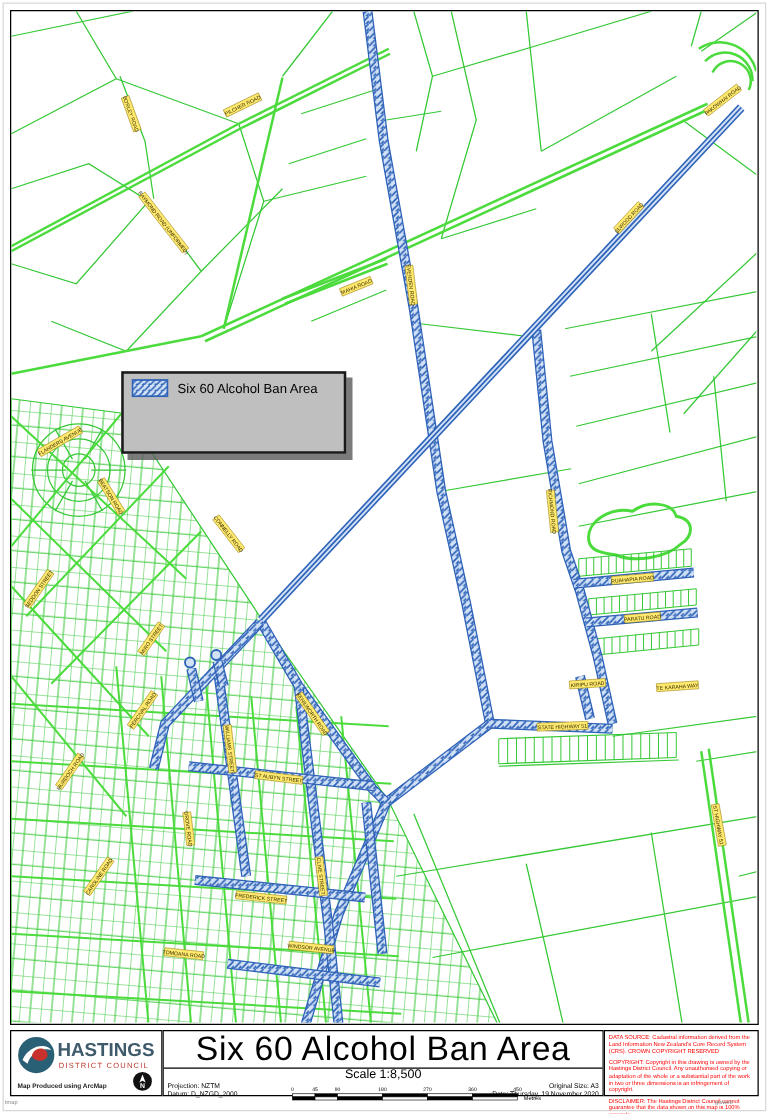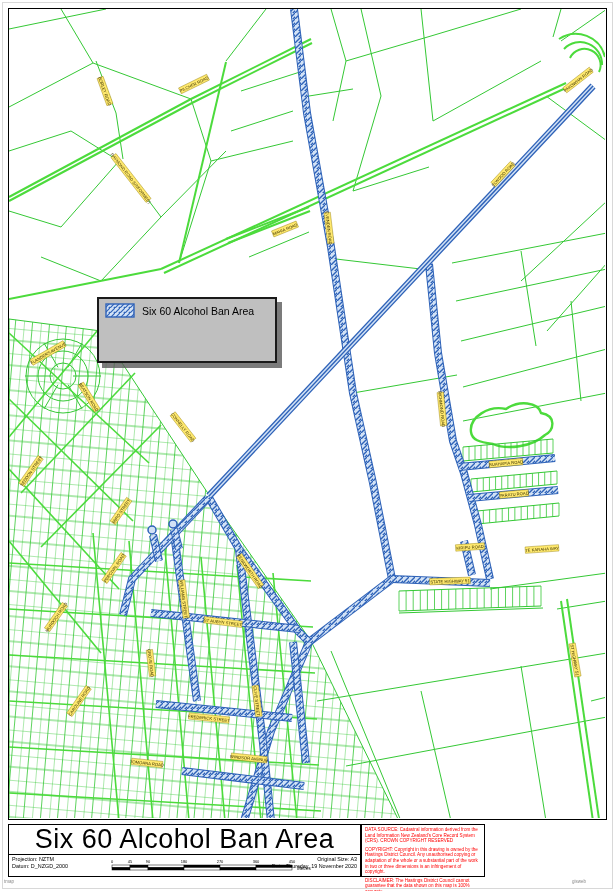--- a/index.html
+++ b/index.html
@@ -387,23 +387,39 @@
       <div class="row">
         <svg width="30" height="15">
           <rect x="1" y="1" width="28" height="13" id="swrect" fill="url(#legHatch)" stroke="#2e62b8" stroke-width="1.4"></rect>
         </svg>
         <span class="lbl">Six 60 Alcohol Ban Area</span>
       </div>
     </div>
   </div>
 
   <div id="footer">
+    <div class="fcell" id="f-logo">
+      <svg id="logo-area" width="114" height="34">
+        <circle cx="16" cy="16" r="14.5" fill="#2a6076"></circle>
+        <path d="M5,20 C10,8 24,6 28,12 C22,10 12,13 9,23 Z" fill="#ffffff"></path>
+        <path d="M13,15 C16,9 24,10 25,15 C26,19 20,22 16,20 C13,19 12,17 13,15 Z" fill="#c8322d"></path>
+        <text x="33" y="17" font-size="15" font-weight="bold" fill="#3e5a6b" font-family="Liberation Sans, sans-serif" id="logoName">HASTINGS</text>
+        <text x="34" y="26" font-size="6" letter-spacing="1" fill="#c0392b" font-family="Liberation Sans, sans-serif" id="logoSub">DISTRICT COUNCIL</text>
+      </svg>
+      <div id="produced">Map Produced using ArcMap</div>
+      <svg id="northwrap" width="16" height="16">
+        <circle cx="8" cy="8" r="7.5" fill="#111"></circle>
+        <path d="M8,2.5 L10.5,9 L8,7.5 L5.5,9 Z" fill="#fff"></path>
+        <text x="8" y="13.5" font-size="5.5" fill="#fff" text-anchor="middle" font-weight="bold" id="northN">N</text>
+      </svg>
+    </div>
 
     <div class="fcell" id="f-mid">
       <div id="f-title">Six 60 Alcohol Ban Area</div>
+      <div id="f-scaleline">Scale 1:8,500</div>
       <div id="f-bottomrow">
         <div id="f-proj">
           <div>Projection: NZTM</div>
           <div>Datum: D_NZGD_2000</div>
         </div>
         <div id="f-sbar">
           <svg id="sbar-svg" width="215" height="18">
               <text x="8" y="5.5" font-size="4" text-anchor="middle" fill="#000" font-family="Liberation Sans, sans-serif">0</text>
               <rect x="8" y="8" width="18" height="2.5" fill="#fff" stroke="#000" stroke-width="0.5"></rect>
               <rect x="8" y="10.5" width="18" height="2.5" fill="#000" stroke="#000" stroke-width="0.5"></rect>

